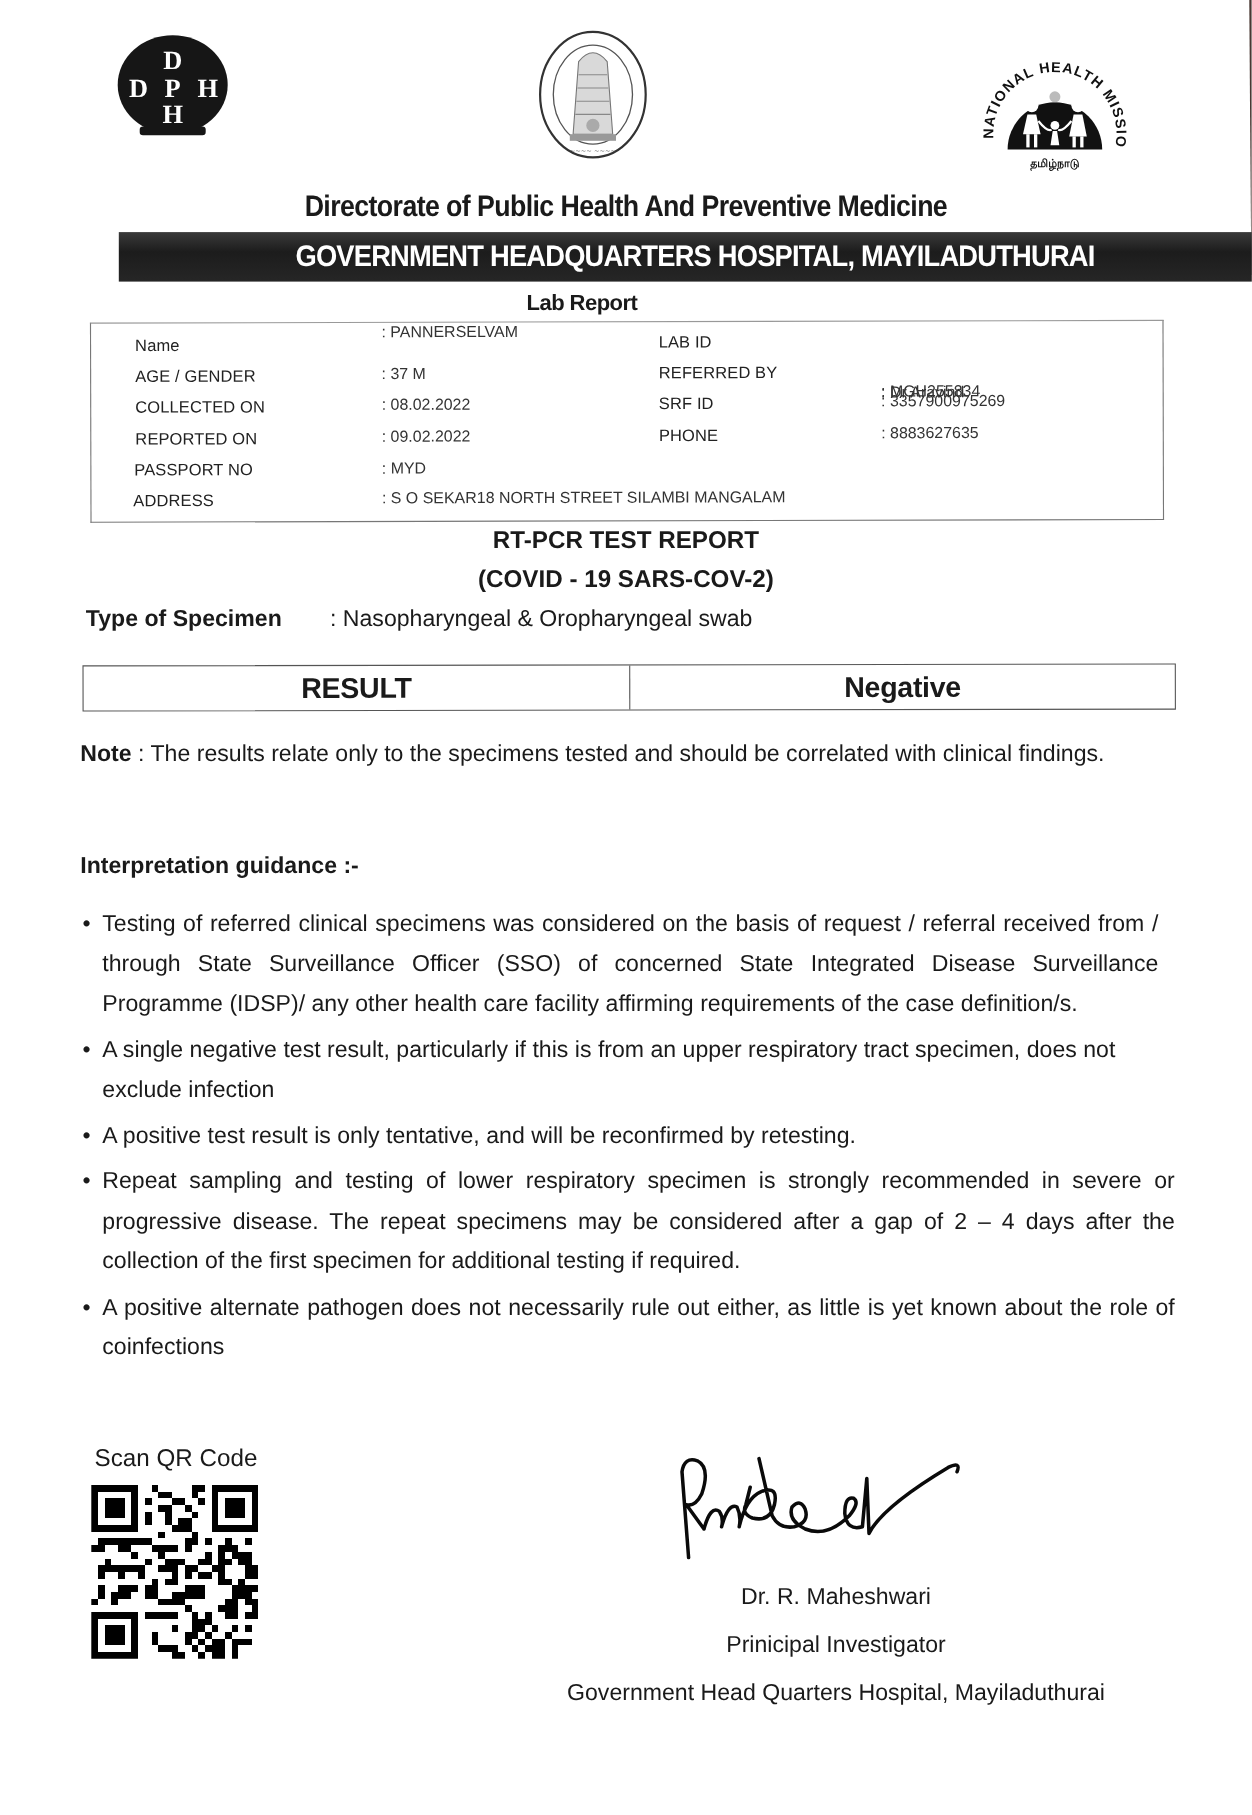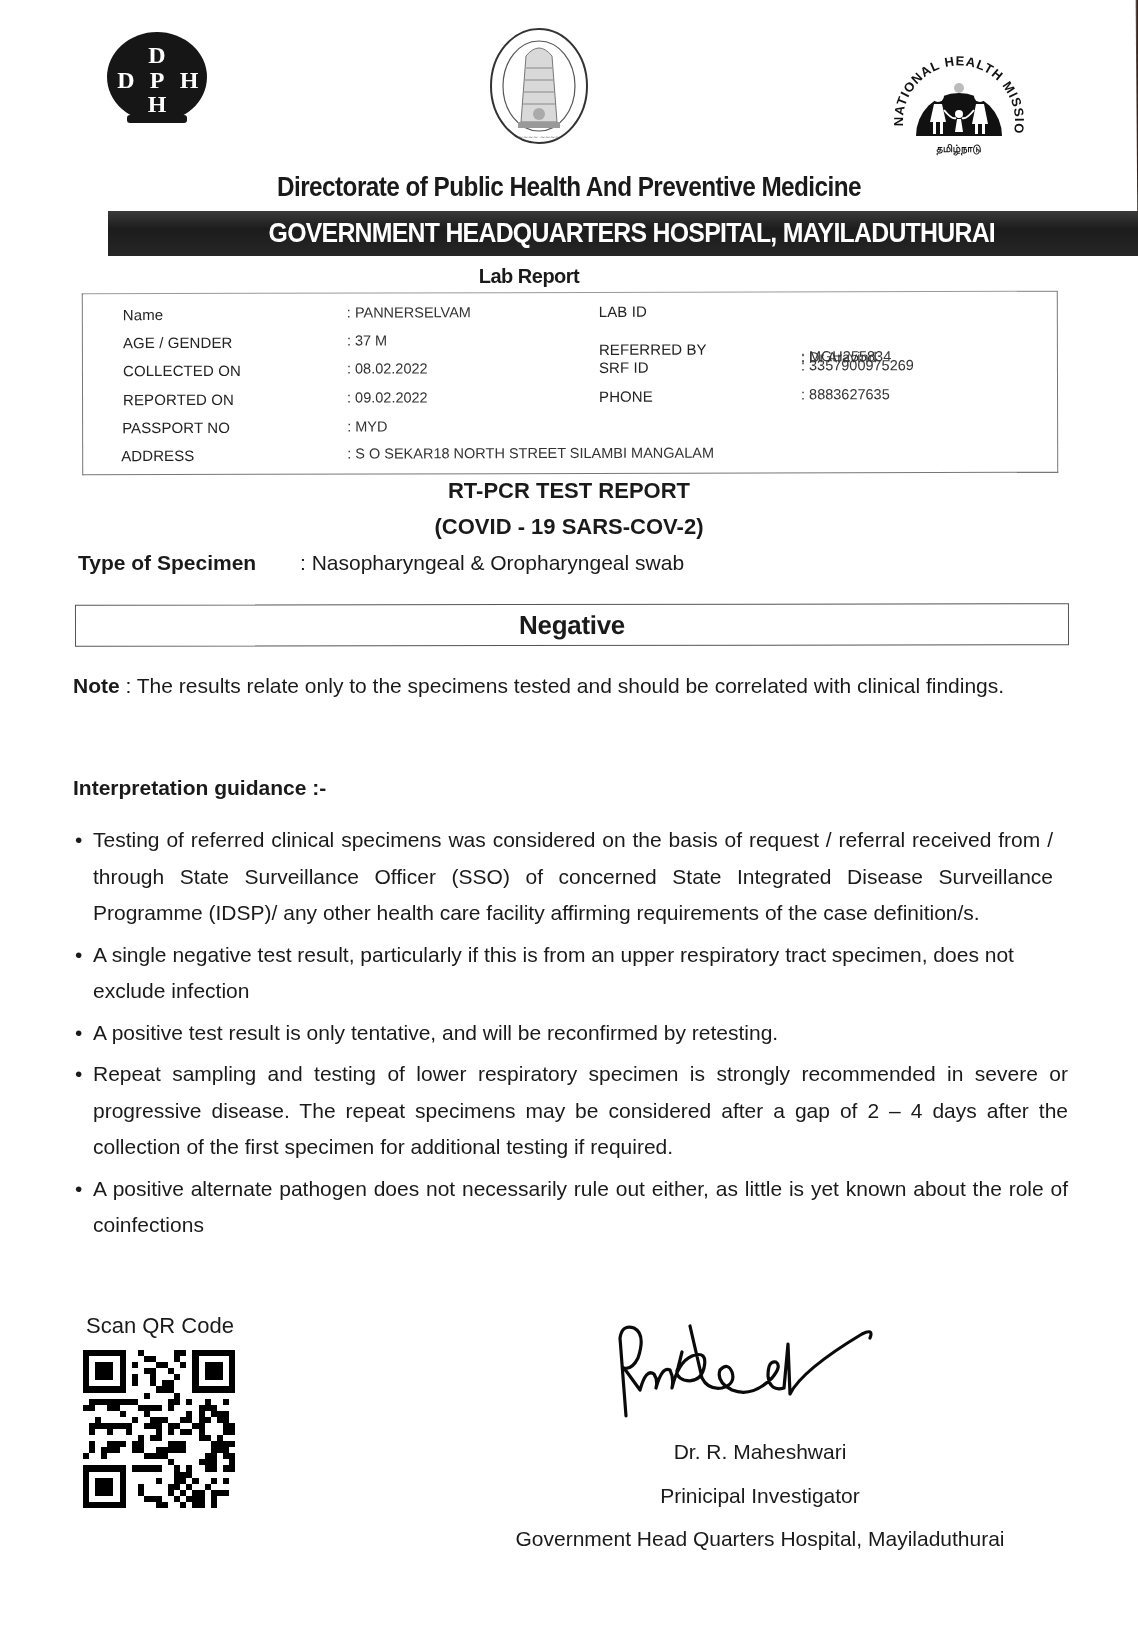--- a/index.html
+++ b/index.html
@@ -138,57 +138,58 @@
   <path d="M58 66 Q66 76 70 74 M88 66 Q80 76 76 74" stroke="#fff" stroke-width="2" fill="none"></path>
   <text x="73" y="108" text-anchor="middle" font-size="10" font-weight="bold" fill="#111" font-family="DejaVu Sans, sans-serif">தமிழ்நாடு</text>
 </svg>
 
 <div class="abs directorate">Directorate of Public Health And Preventive Medicine</div>
 <div class="abs hospital-banner"><span>GOVERNMENT HEADQUARTERS HOSPITAL, MAYILADUTHURAI</span></div>
 <div class="abs lab-report-title">Lab Report</div>
 
 <div class="abs info-box">
   <div class="info-row" style="left:40px; top:12px;"><span class="lbl">Name</span></div>
-  <div class="info-row" style="left:264px; top:10px;"><span class="val">: PANNERSELVAM</span></div>
+  <div class="info-row" style="left:264px; top:0;"><span class="val">: PANNERSELVAM</span></div>
 
   <div class="info-row" style="left:40px; top:40px;"><span class="lbl">AGE / GENDER</span></div>
   <div class="info-row" style="left:264px; top:38px;"><span class="val">: 37 M</span></div>
 
   <div class="info-row" style="left:40px; top:68px;"><span class="lbl">COLLECTED ON</span></div>
   <div class="info-row" style="left:264px; top:66px;"><span class="val">: 08.02.2022</span></div>
 
   <div class="info-row" style="left:40px; top:97px;"><span class="lbl">REPORTED ON</span></div>
   <div class="info-row" style="left:264px; top:95px;"><span class="val">: 09.02.2022</span></div>
 
   <div class="info-row" style="left:39px; top:125px;"><span class="lbl">PASSPORT NO</span></div>
   <div class="info-row" style="left:264px; top:124px;"><span class="val">: MYD</span></div>
 
   <div class="info-row" style="left:38px; top:153px;"><span class="lbl">ADDRESS</span></div>
   <div class="info-row" style="left:264px; top:151px;"><span class="val">: S O SEKAR18 NORTH STREET SILAMBI MANGALAM</span></div>
 
   <div class="info-row" style="left:516px; top:10px;"><span class="lbl">LAB ID</span></div>
   <div class="info-row" style="left:718px; top:7px;margin-top:48px;"><span class="val">: MGH255834</span></div>
 
-  <div class="info-row" style="left:516px; top:38px;margin-top:10px;"><span class="lbl">REFERRED BY</span></div>
+  <div class="info-row" style="left:516px; top:38px;"><span class="lbl">REFERRED BY</span></div>
   <div class="info-row" style="left:718px; top:36px;margin-top:20px;"><span class="val">: Dr Aravind</span></div>
 
   <div class="info-row" style="left:516px; top:66px;"><span class="lbl">SRF ID</span></div>
   <div class="info-row" style="left:718px; top:64px;"><span class="val">: 3357900975269</span></div>
 
   <div class="info-row" style="left:516px; top:95px;"><span class="lbl">PHONE</span></div>
   <div class="info-row" style="left:718px; top:93px;"><span class="val">: 8883627635</span></div>
 </div>
 
 <div class="abs rtpcr-title">RT-PCR TEST REPORT</div>
 <div class="abs covid-title">(COVID - 19 SARS-COV-2)</div>
 
 <div class="abs specimen-label">Type of Specimen</div>
 <div class="abs specimen-value">: Nasopharyngeal &amp; Oropharyngeal swab</div>
 
 <div class="abs result-table">
+  <div class="result-cell left">RESULT</div>
   <div class="result-cell right">Negative</div>
 </div>
 
 <div class="abs note"><b>Note</b><span> : The results relate only to the specimens tested and should be correlated with clinical findings.</span></div>
 
 <div class="abs guidance-title">Interpretation guidance :-</div>
 
 <div class="abs bullets">
   <div class="bullet justify" style="width:960px;">
     <span class="dot">•</span>

